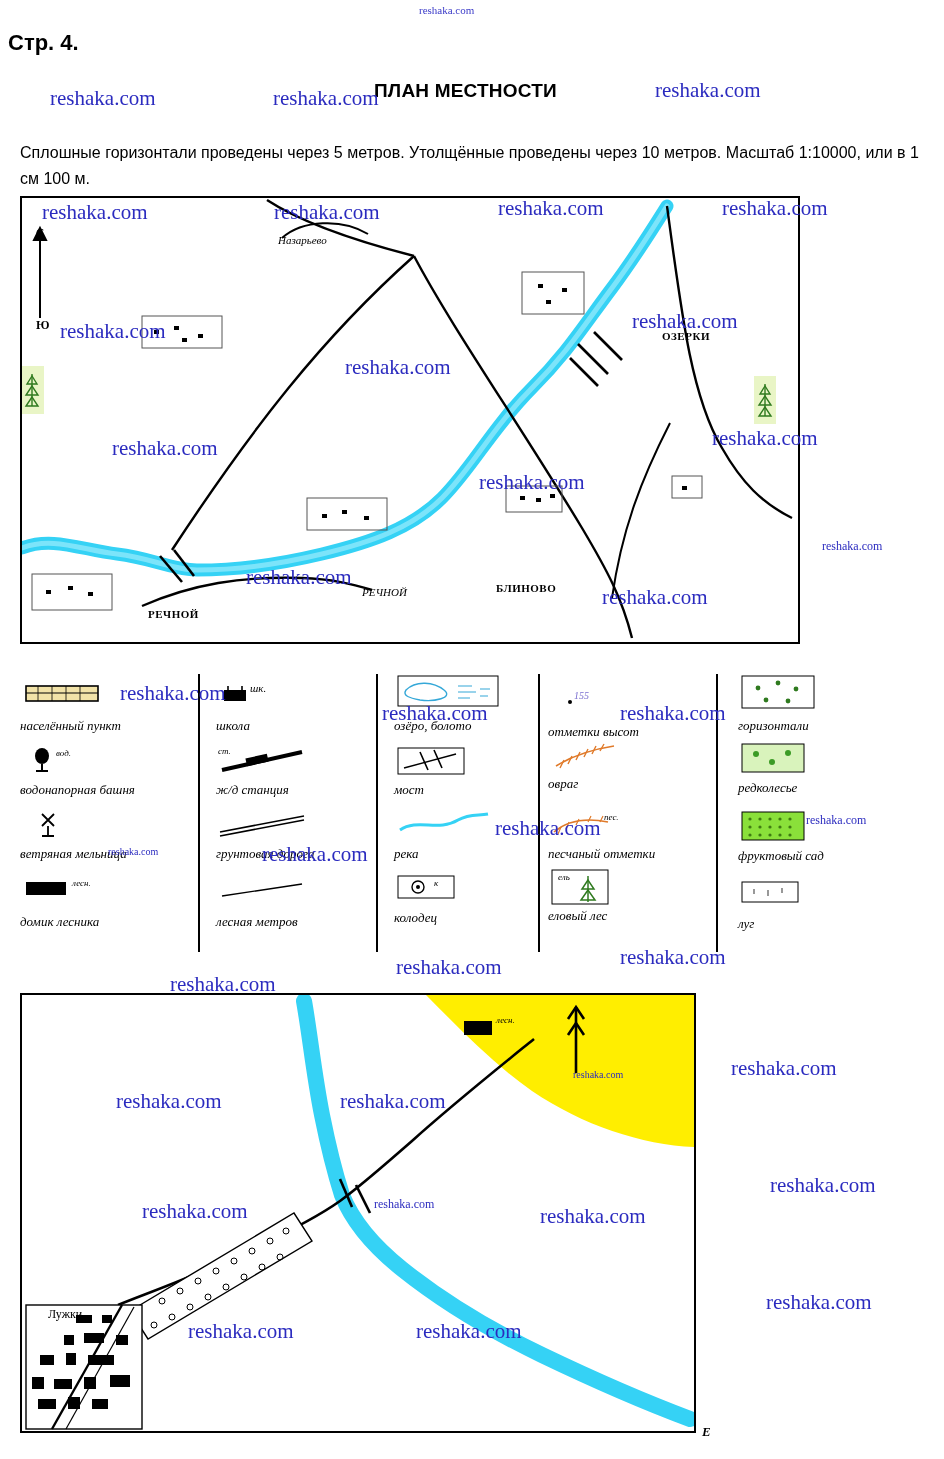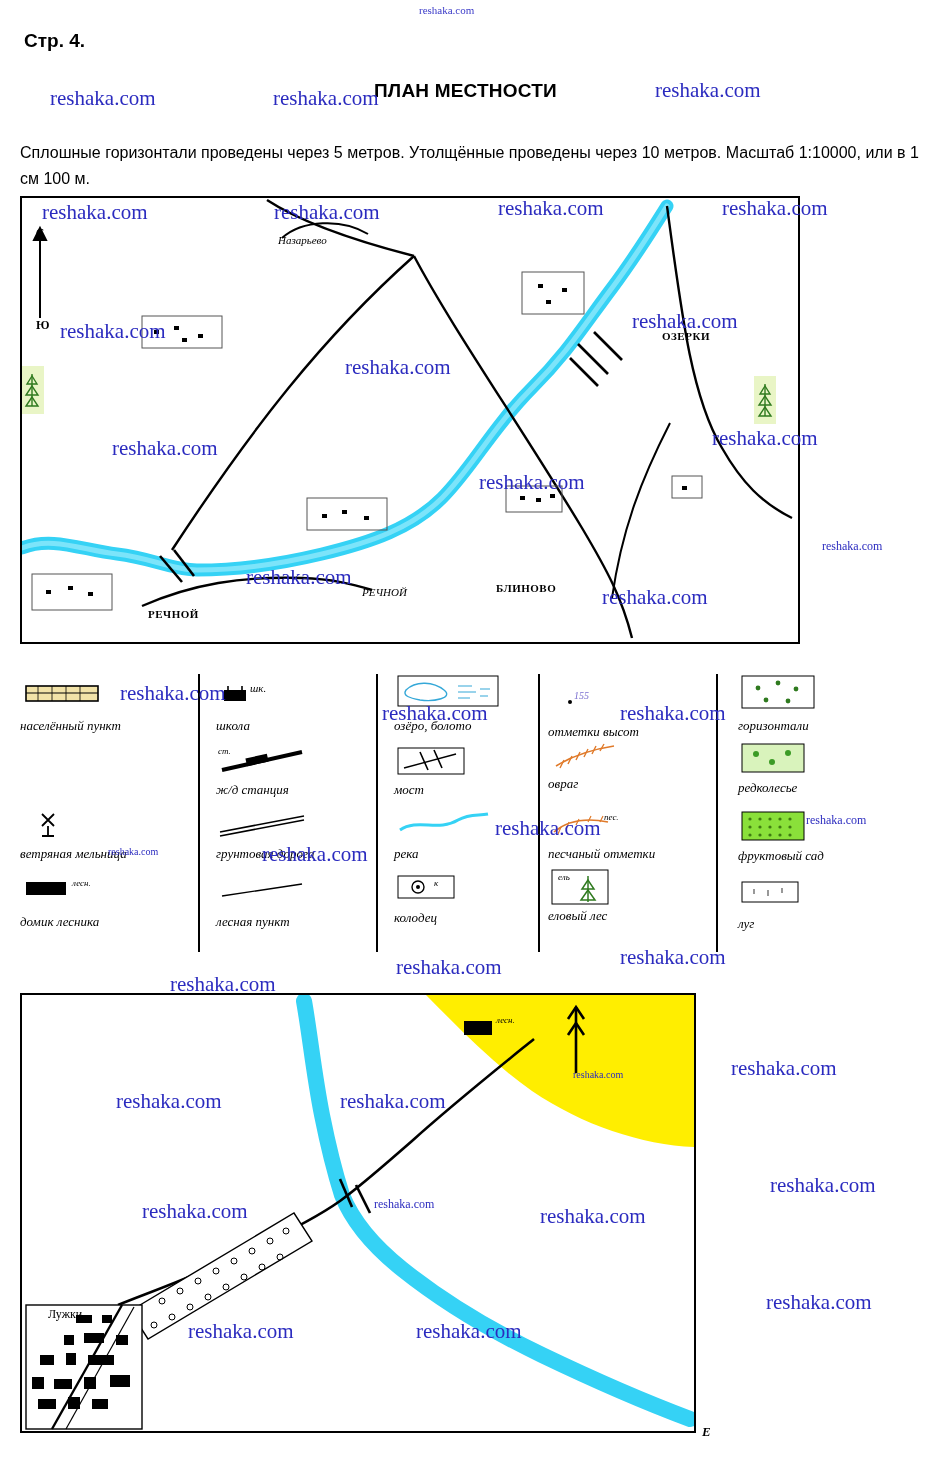--- a/index.html
+++ b/index.html
@@ -7,21 +7,21 @@
     width:944px;height:1459px;position:relative;background:#ffffff;
     font-family:"Liberation Sans", sans-serif;color:#000;overflow:hidden;
   }
   .wm{
     position:absolute;color:#2b2bbf;font-family:"Liberation Serif",serif;
     font-size:21px;white-space:nowrap;pointer-events:none;
   }
   .wm.small{font-size:12px;}
   .wm.tiny{font-size:10px;}
   .wm.top{font-size:11px;color:#3a3ac8;}
-  #page-title{position:absolute;left:24px;top:30px;font-size:19px;font-weight:bold;}
+  #page-title{position:absolute;left:8px;top:30px;font-size:22px;font-weight:bold;}
   #map-title{position:absolute;left:374px;top:80px;font-size:19px;font-weight:bold;letter-spacing:.2px;}
   #intro{position:absolute;left:20px;top:140px;width:912px;font-size:16px;line-height:26px;}
   .map-frame{position:absolute;border:2px solid #000;box-sizing:border-box;background:#fff;}
   #map-top{left:20px;top:196px;width:780px;height:448px;}
   #map-bottom{left:20px;top:993px;width:676px;height:440px;}
   .legend{position:absolute;left:20px;top:668px;width:900px;height:290px;}
   .legend-col{position:absolute;top:0;width:160px;height:290px;}
   .legend-sep{position:absolute;top:6px;width:0;border-left:2px solid #000;height:278px;}
   .lg-item{position:absolute;width:160px;}
   .lg-label{font-family:"Liberation Serif",serif;font-style:italic;font-size:13px;margin-top:2px;}
@@ -127,20 +127,31 @@
     <div class="lg-item" style="top:14px;">
       <div class="sym">
         <svg width="90" height="24">
             <rect x="6" y="4" width="72" height="15" fill="#f2e3a8" stroke="#000" stroke-width="1.6"></rect>
             <path d="M6 11 h72" stroke="#000" stroke-width="1"></path>
             <path d="M18 4 v15 M32 4 v15 M46 4 v15 M60 4 v15" stroke="#000" stroke-width="0.8"></path>
           </svg>
       </div>
       <div class="lg-label">населённый пункт</div>
     </div>
+    <div class="lg-item" style="top:78px;">
+      <div class="sym">
+        <svg width="90" height="26">
+            <ellipse cx="22" cy="10" rx="7" ry="8" fill="#000"></ellipse>
+            <path d="M22 18 v7" stroke="#000" stroke-width="2"></path>
+            <path d="M16 25 h12" stroke="#000" stroke-width="2"></path>
+          </svg>
+        <span style="position:absolute;left:36px;top:2px;font-size:9px;font-family:'Liberation Serif',serif;font-style:italic;">вод.</span>
+      </div>
+      <div class="lg-label">водонапорная башня</div>
+    </div>
     <div class="lg-item" style="top:142px;">
       <div class="sym">
         <svg width="90" height="28">
             <path d="M22 4 L 34 16 M34 4 L 22 16 M28 16 v10 M22 26 h12" stroke="#000" stroke-width="1.8" fill="none"></path>
           </svg>
       </div>
       <div class="lg-label">ветряная мельница</div>
     </div>
     <div class="lg-item" style="top:210px;">
       <div class="sym">
@@ -182,21 +193,21 @@
           </svg>
       </div>
       <div class="lg-label">грунтовая дорога</div>
     </div>
     <div class="lg-item" style="top:210px;">
       <div class="sym">
         <svg width="100" height="24">
             <path d="M6 18 L 86 6" stroke="#000" stroke-width="1.4"></path>
           </svg>
       </div>
-      <div class="lg-label">лесная пункт</div>
+      <div class="lg-label">лесная метров</div>
     </div>
   </div>
 
   <div class="legend-col" style="left:374px;">
     <div class="lg-item" style="top:4px;">
       <div class="sym" style="height:44px;">
         <svg width="110" height="44">
             <rect x="4" y="4" width="100" height="30" fill="none" stroke="#000" stroke-width="1"></rect>
             <path d="M12 18 C 22 8, 40 10, 50 18 C 60 26, 40 30, 26 28 C 16 26, 8 24, 12 18 Z" fill="none" stroke="#35a8d8" stroke-width="1.4"></path>
             <path d="M64 14 h14 M64 20 h18 M64 26 h12 M86 17 h10 M86 24 h8" stroke="#35a8d8" stroke-width="1.2"></path>

